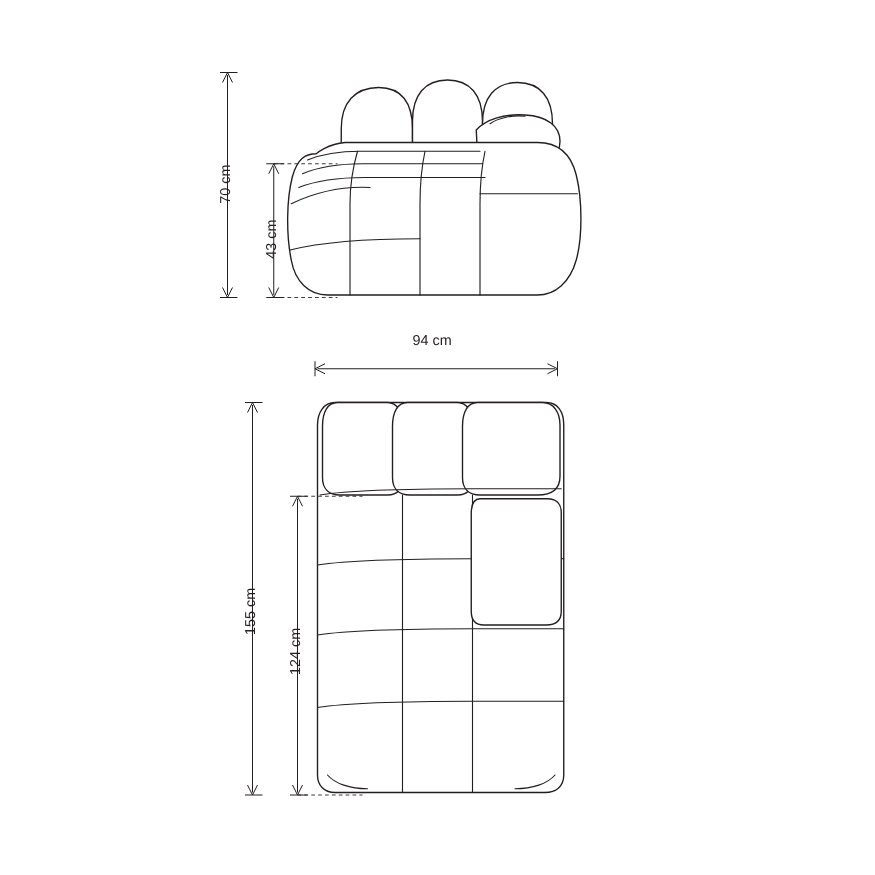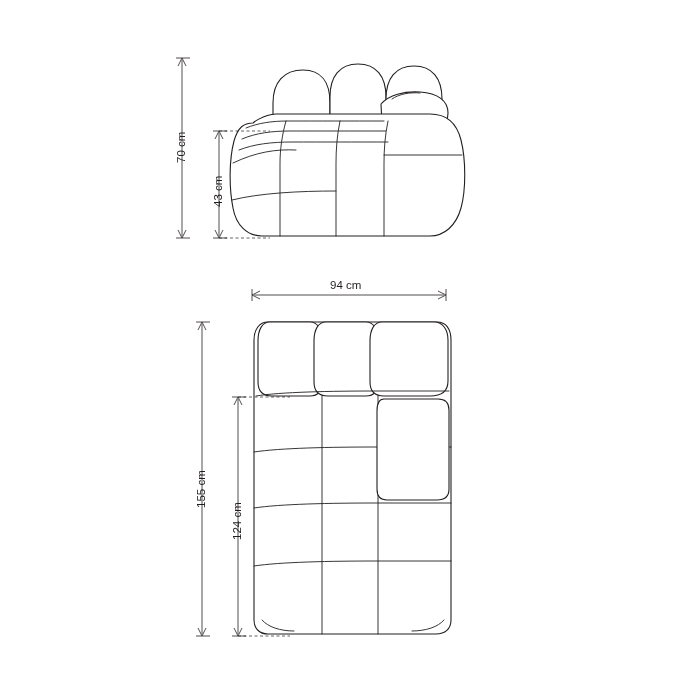--- a/index.html
+++ b/index.html
@@ -160,19 +160,19 @@
       <line class="ext-line" x1="238" y1="397" x2="290" y2="397"></line>
       <line class="ext-line" x1="238" y1="636" x2="290" y2="636"></line>
     </g>
 
   </svg>
 
   <div class="label-box vertical" style="left:176px; top:163px;">70 cm</div>
 
   <div class="label-box vertical" style="left:213px; top:207px;">43 cm</div>
 
-  <div class="label-box" style="left:330px; top:280px;">94 cm</div>
+  <div class="label-box" style="left:330px; top:268px;">94 cm</div>
 
   <div class="label-box vertical" style="left:196px; top:508px;">155 cm</div>
 
   <div class="label-box vertical" style="left:232px; top:540px;">124 cm</div>
 
 </div>
 
 </body></html>

